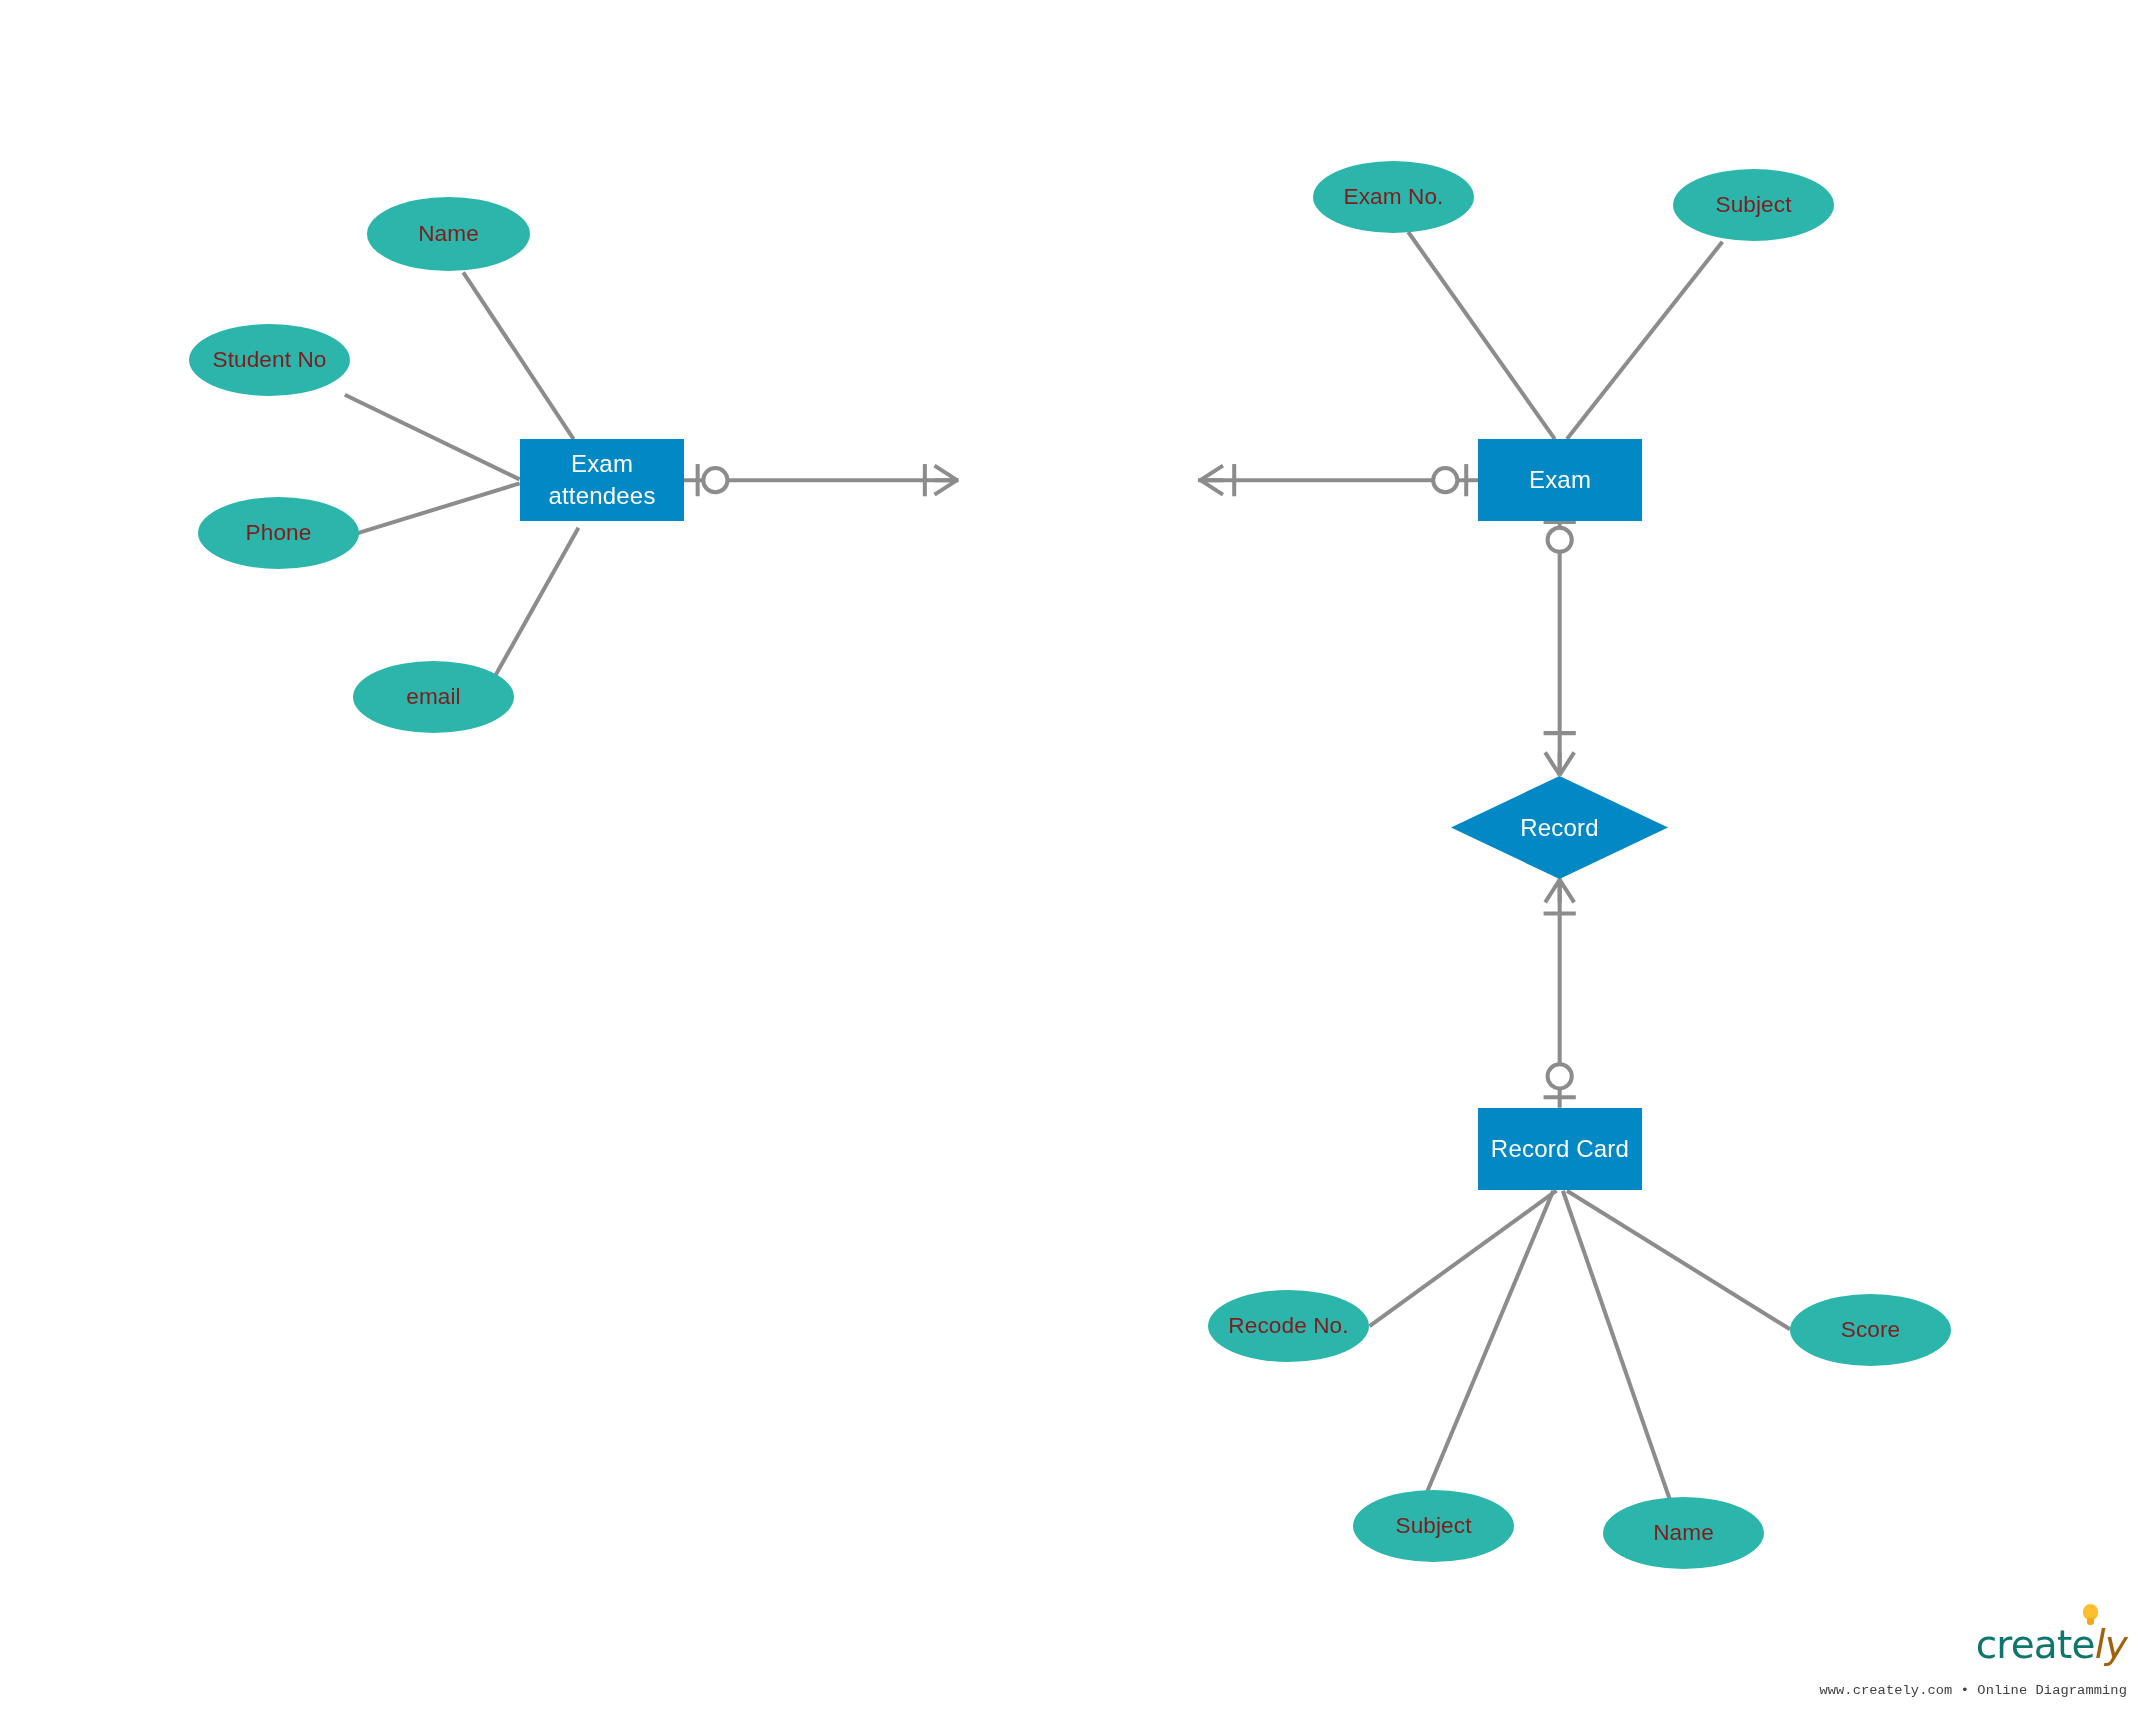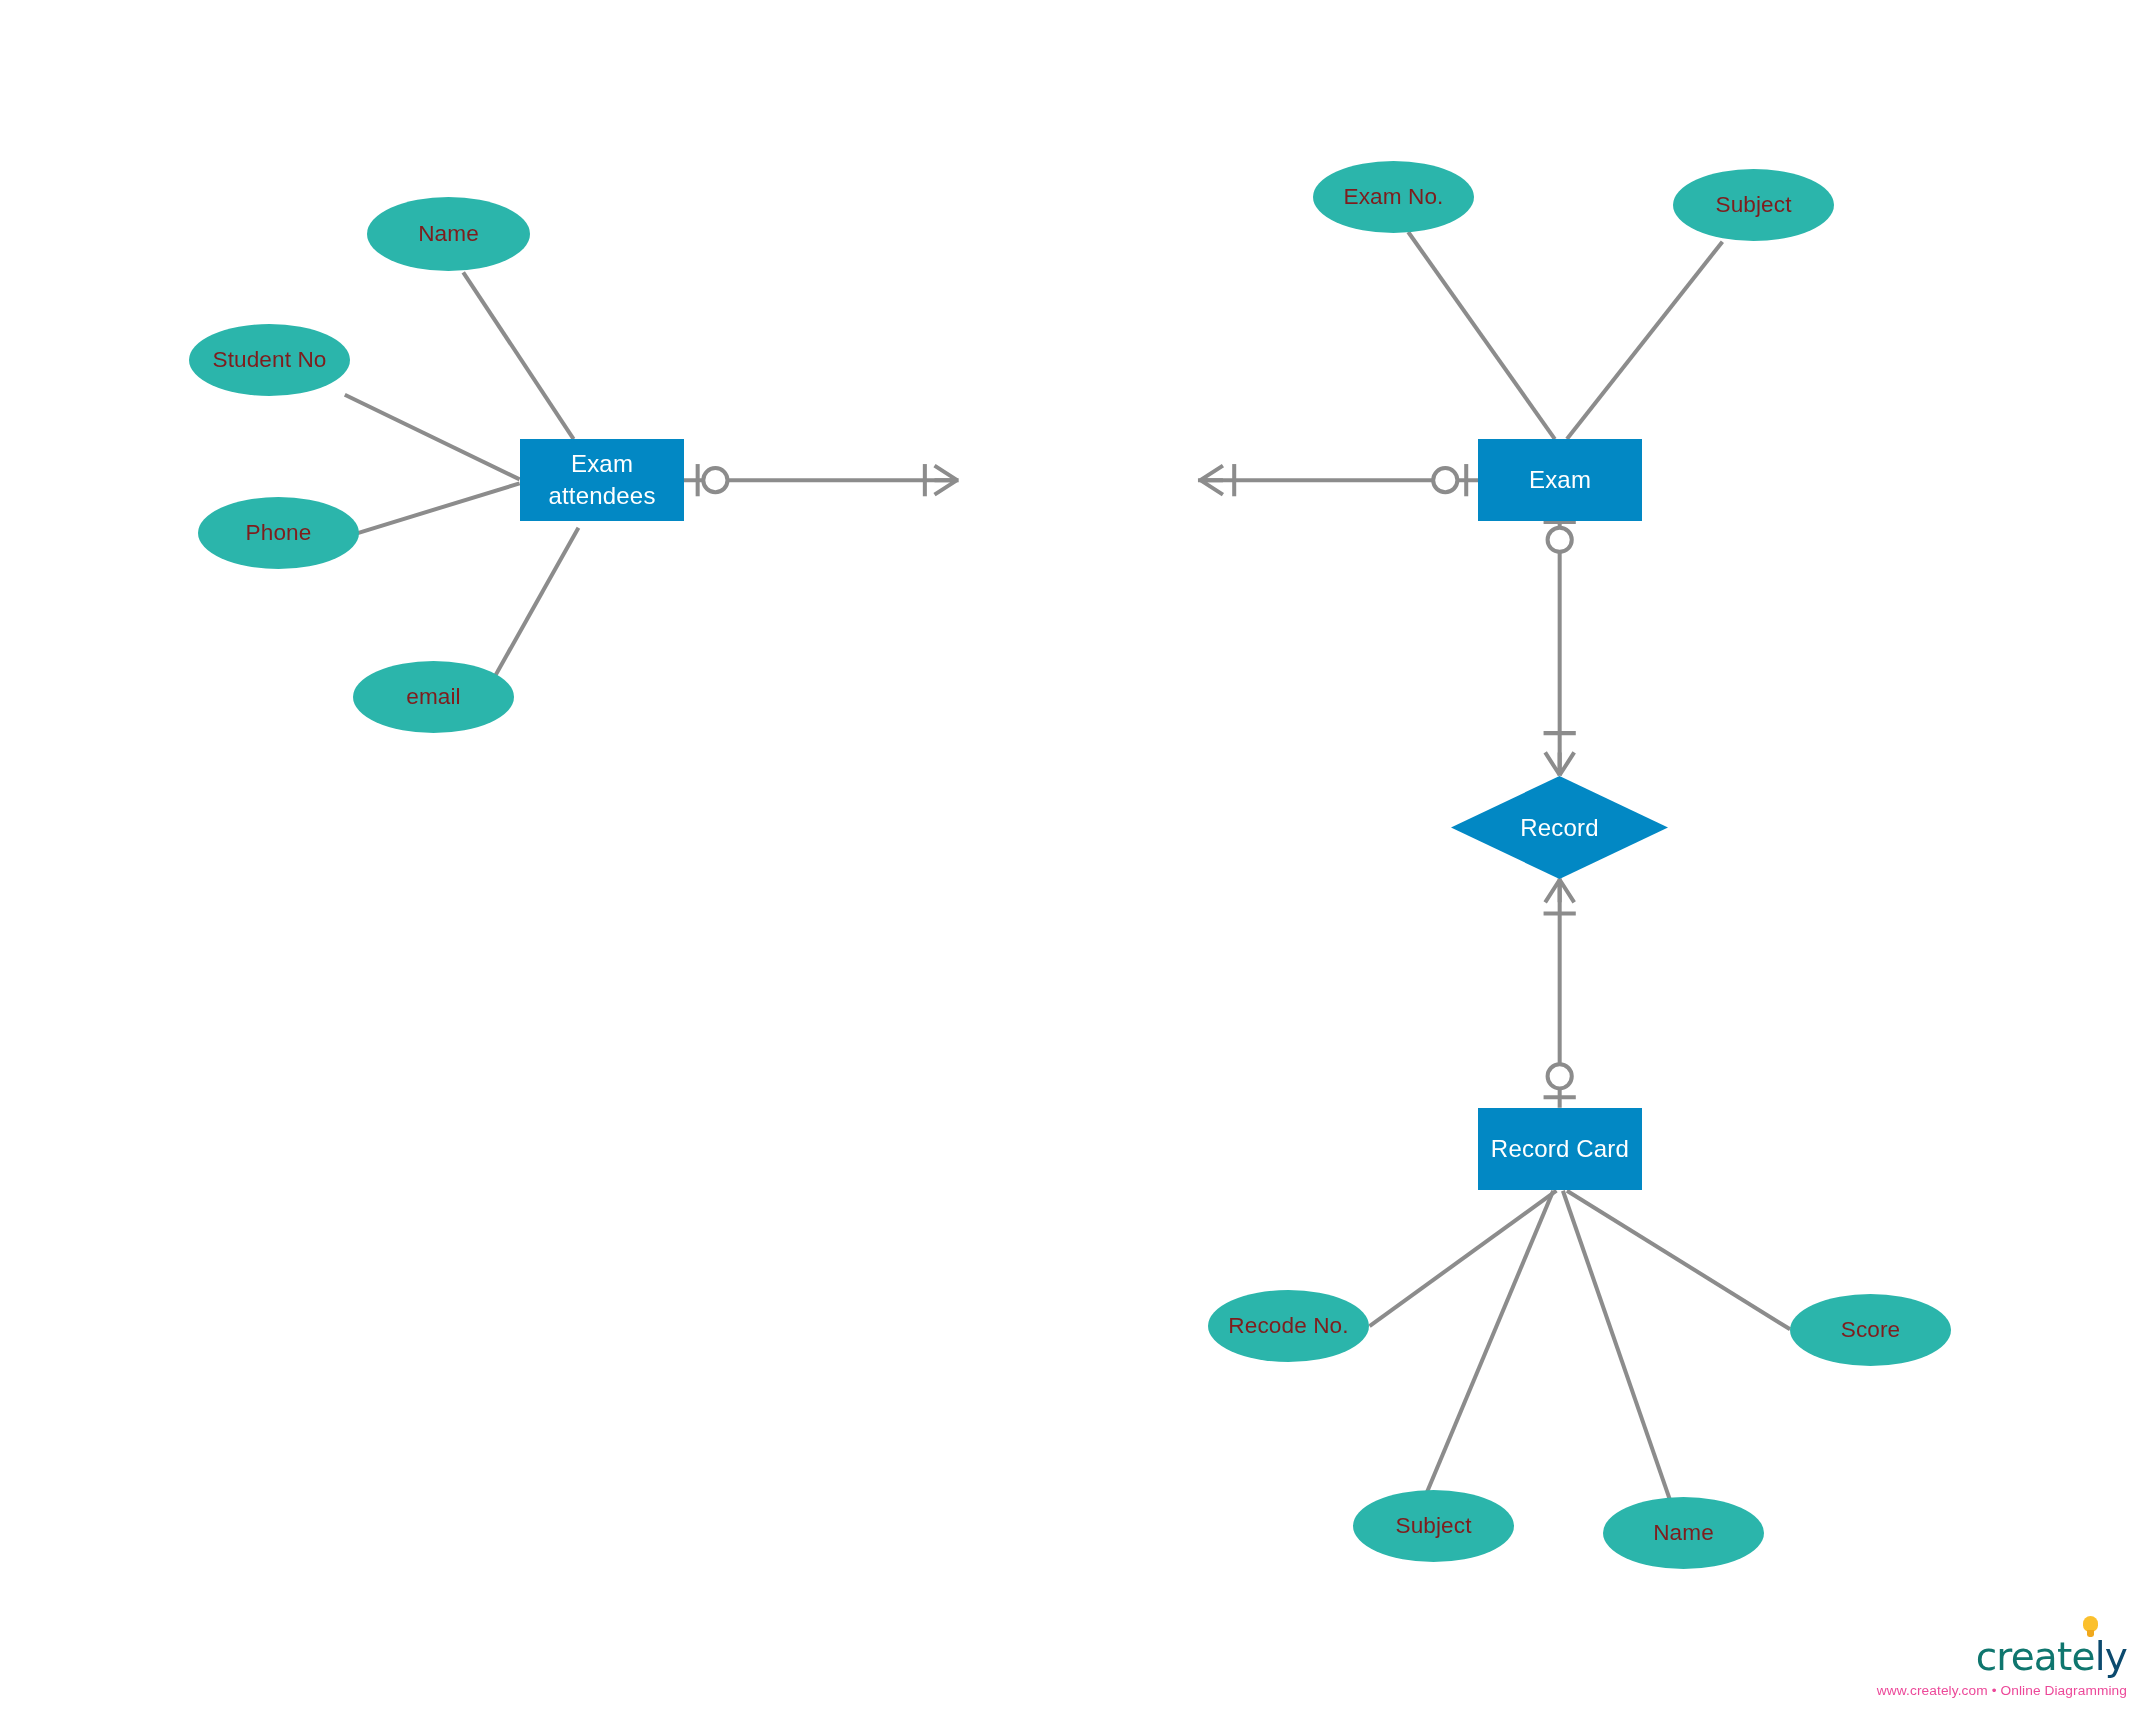--- a/index.html
+++ b/index.html
@@ -87,21 +87,21 @@
   }
   .wm-logo {
     position: relative;
     display: inline-block;
     font-size: 39px;
     line-height: 1;
     letter-spacing: -0.8px;
     font-family: "DejaVu Sans", sans-serif;
   }
   .wm-blue { color: #0f766e; }
-  .wm-orange { color: #0c4a6e; }
+  .wm-orange { color: #a16207; font-style: italic; }
   .wm-bulb {
     position: absolute;
     top: -21px;
     right: 29px;
     width: 15.3px;
     height: 21px;
   }
   .wm-bulb .glass {
     position: absolute;
     top: 0; left: 0;
@@ -110,24 +110,24 @@
     border-radius: 50% 50% 45% 45%;
   }
   .wm-bulb .base {
     position: absolute;
     bottom: 0; left: 4px;
     width: 7.2px; height: 7.2px;
     background: #f0a81c;
     border-radius: 0 0 2.4px 2.4px;
   }
   .wm-tagline {
-    margin-top: 7px;
+    margin-top: 19px;
     font-size: 13.7px;
-    color: #ec4899;
-    font-family: Liberation Sans, sans-serif;
+    color: #404040;
+    font-family: Liberation Mono, monospace;
     letter-spacing: 0.1px;
   }
 </style>
 </head>
 <body>
 
 <div id="canvas">
 
   <svg id="edges" viewBox="0 0 2670 2130" xmlns="http://www.w3.org/2000/svg">
     <g stroke="#8c8c8c" fill="none" stroke-width="5" stroke-linecap="butt">

